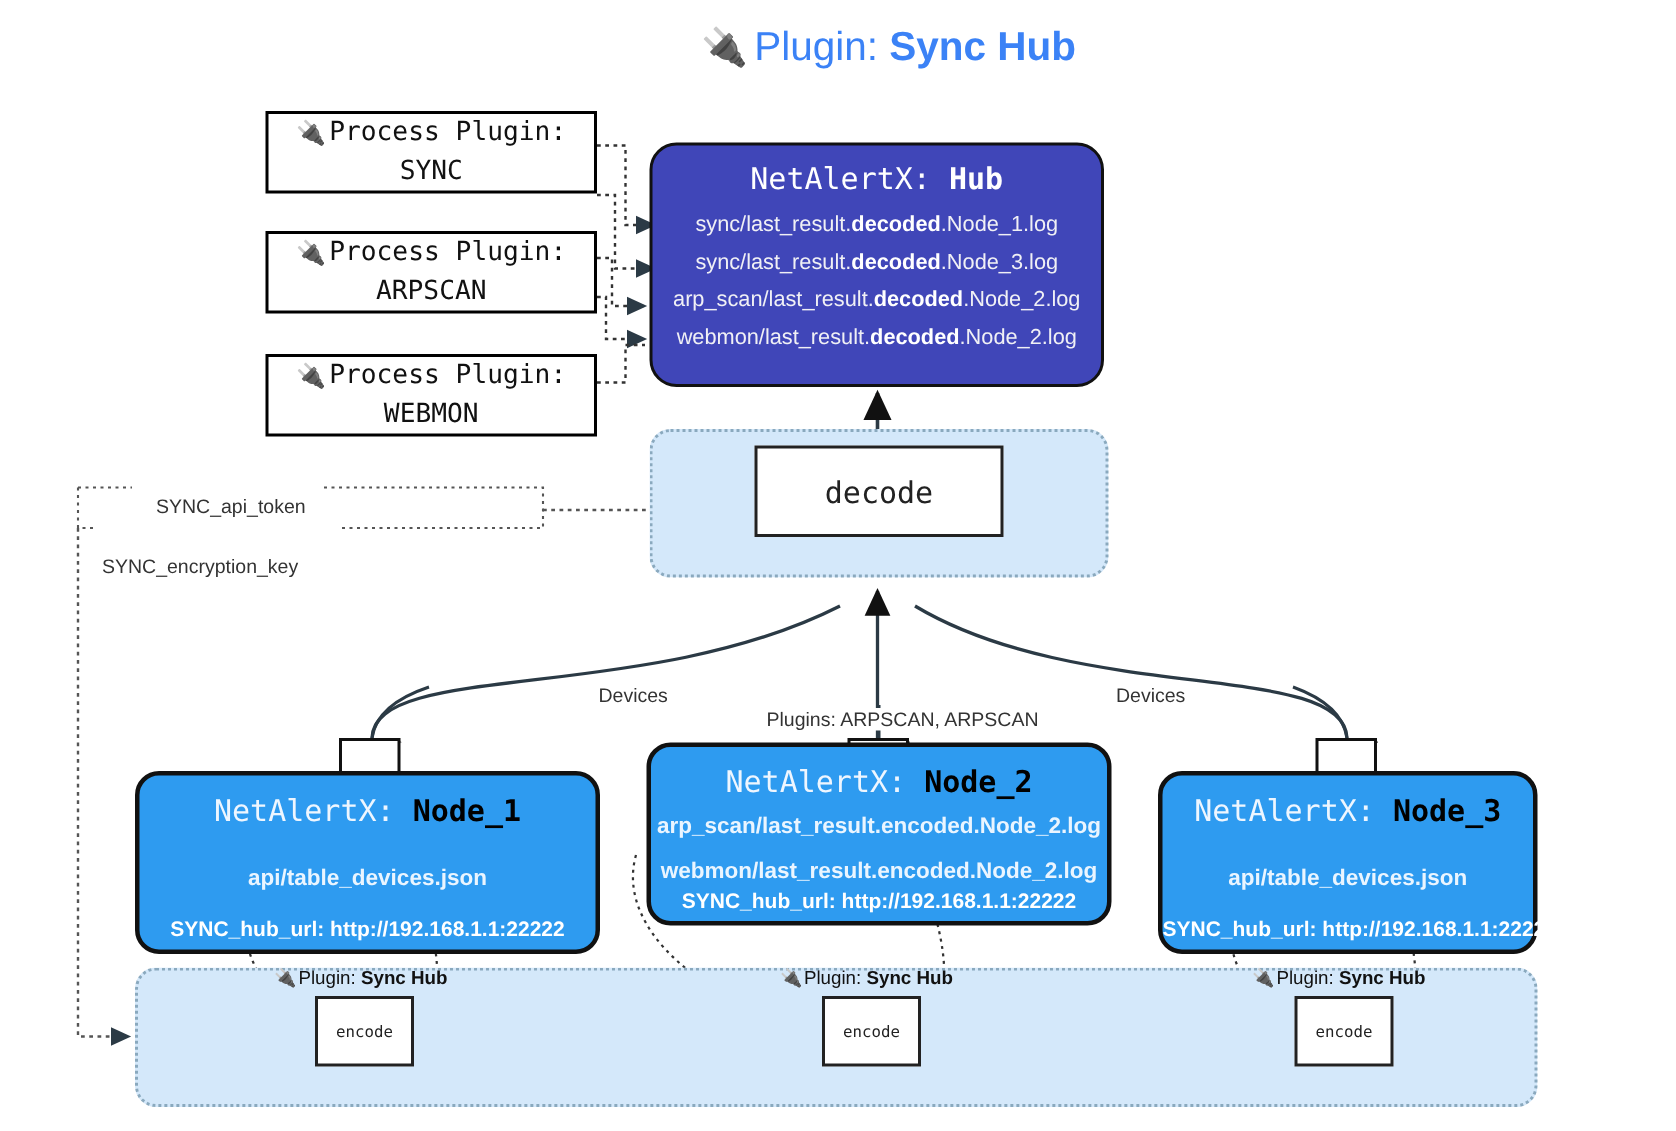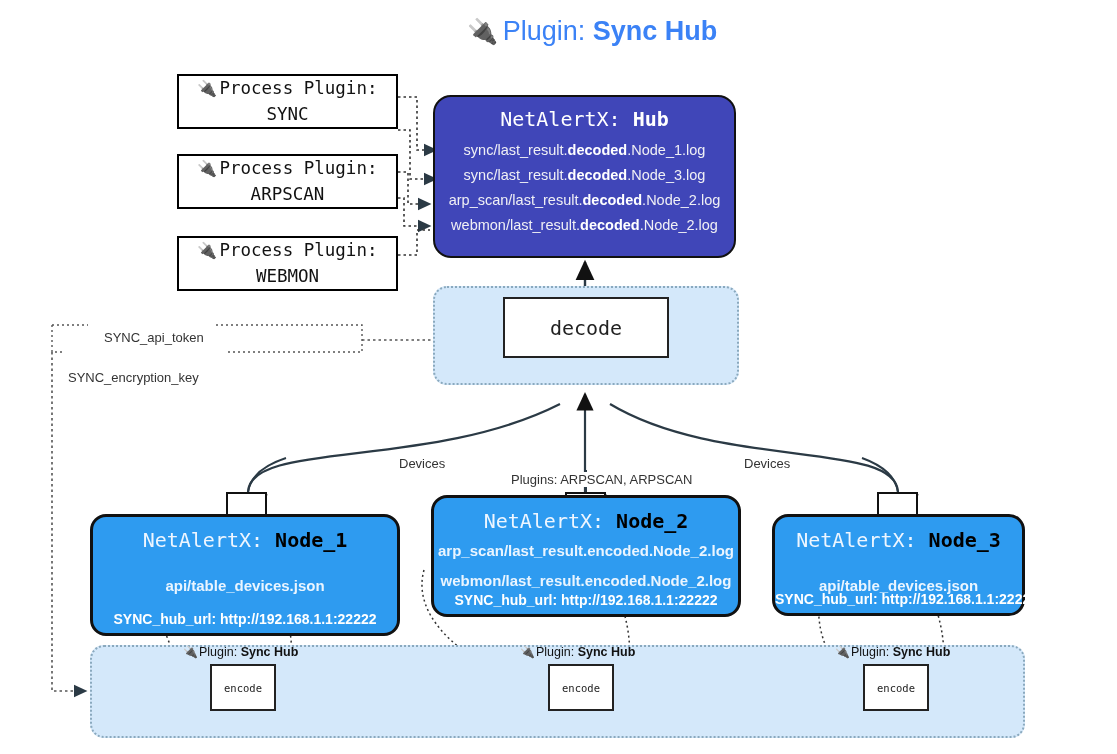--- a/index.html
+++ b/index.html
@@ -57,21 +57,21 @@
         box-sizing:border-box;display:flex;flex-direction:column;align-items:center;
         padding-top:11px;}
   .node .ntitle{font-family:"DejaVu Sans Mono","Liberation Mono",monospace;
         font-size:20px;color:#eef6ff;white-space:nowrap;}
   .node .ntitle b{font-weight:bold;color:#000000;}
   .node .nline{font-size:15px;color:#eaf5ff;white-space:nowrap;line-height:1.62;font-weight:bold;}
   .node .nfoot{position:absolute;bottom:6px;left:0;width:100%;text-align:center;
         font-size:14px;font-weight:bold;color:#ffffff;white-space:nowrap;}
   #node1{left:90px;top:514px;width:310px;height:122px;}
   #node2{left:431px;top:495px;width:310px;height:122px;}
-  #node3{left:772px;top:514px;width:253px;height:102px;}
+  #node3{left:772px;top:514px;width:253px;height:122px;}
   #node1 .nline{margin-top:22px;}
   #node3 .nline{margin-top:22px;}
   #node2 .nline{margin-top:6px;}
 
   
   .zonecap{position:absolute;font-size:12.5px;color:#111;white-space:nowrap;}
   .zonecap b{font-weight:bold;}
   .zonecap .plugico{font-size:12px;margin-right:1px;}
   #cap1{left:183px;top:645px;}
   #cap2{left:520px;top:645px;}

